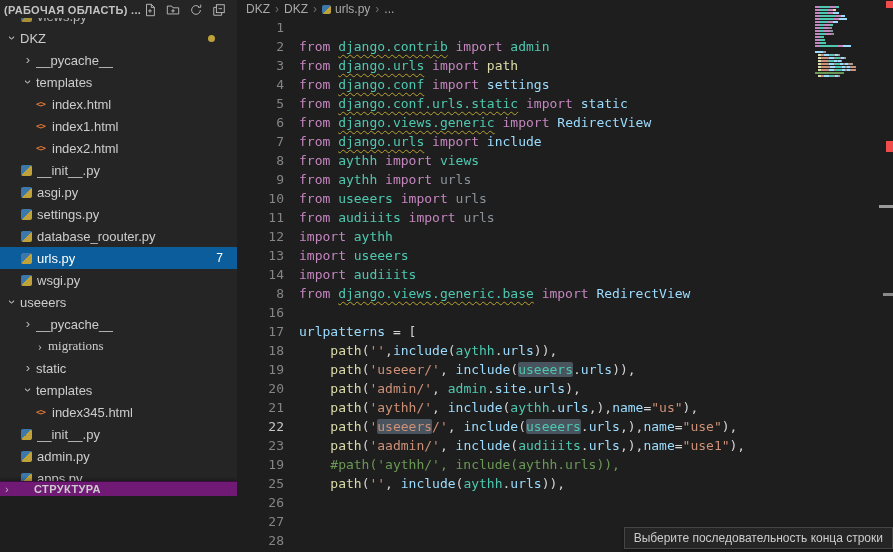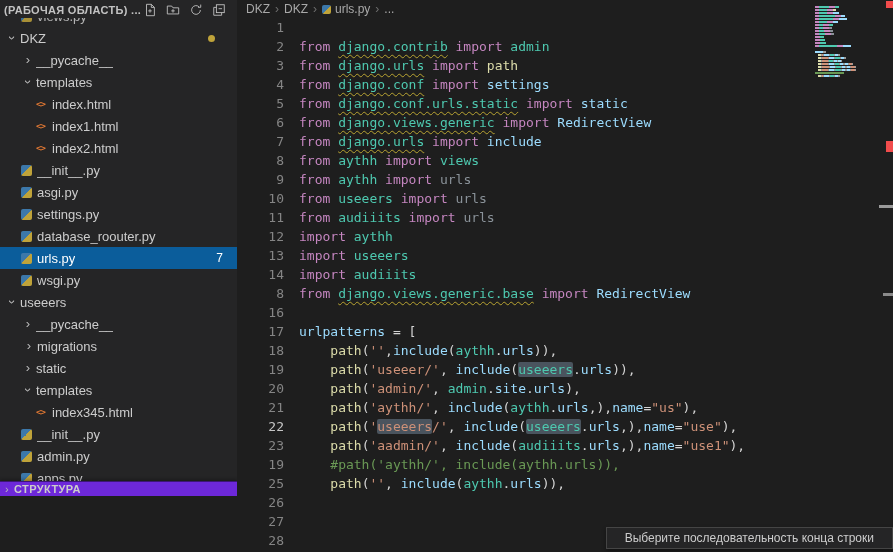--- a/index.html
+++ b/index.html
@@ -30,23 +30,23 @@
   .chev.open::before{transform:rotate(90deg);}
   .pyicon{width:11px;height:11px;flex:0 0 11px;margin:0 5px 0 1px;border-radius:2px;
     background:linear-gradient(135deg,#3c78aa 50%,#bfa33a 50%);}
   .htmlicon{width:16px;flex:0 0 16px;color:#e37933;font-family:"DejaVu Sans Mono",monospace;
     font-size:9px;font-weight:bold;letter-spacing:-1px;}
   .htmlicon::before{content:"<>";}
   .tlabel{overflow:hidden;text-overflow:ellipsis;}
   .badge{margin-left:auto;margin-right:14px;font-size:12px;color:#ffffff;}
   .dot{margin-left:auto;margin-right:22px;width:7px;height:7px;border-radius:50%;background:#bfa33a;flex:0 0 7px;}
   .outline-bar{
-    position:absolute;left:0;right:0;bottom:0;height:14px;background:#6d28d9;z-index:6;
+    position:absolute;left:0;right:0;bottom:0;height:14px;background:#701a75;z-index:6;
     border-top:1px solid rgba(0,0,0,.45);box-shadow:0 -2px 3px rgba(0,0,0,.25);
-    display:flex;align-items:center;font-size:11px;font-weight:bold;color:#cccccc;letter-spacing:.4px;
+    display:flex;align-items:center;font-size:11px;font-weight:bold;color:#cccccc;letter-spacing:.4px;gap:20px;
   }
   .outline-chev{width:14px;text-align:center;color:#b9b9b9;font-weight:normal;}
   .outline-chev::before{content:"\203A";}
   
   .editor{position:absolute;left:237px;top:0;width:656px;height:552px;background:#1e1e1e;overflow:hidden;}
   .breadcrumb{height:18px;display:flex;align-items:center;padding-left:9px;font-size:12px;color:#a9a9a9;}
   .bc-item{cursor:pointer;}
   .bc-sep{margin:0 5px;color:#6e6e6e;}
   .bc-sep::before{content:"\203A";}
   .bc-pyicon{width:9px;height:9px;border-radius:2px;margin-right:4px;
@@ -69,21 +69,21 @@
   .hl{background:#4a545e;border-radius:2px;}
   
   .minimap{position:absolute;top:3px;right:10px;width:68px;overflow:hidden;z-index:2;}
   .mline{height:2px;margin-bottom:1px;white-space:nowrap;font-size:0;}
   .mtok{display:inline-block;height:2px;vertical-align:top;}
   .ruler{position:absolute;top:0;right:0;width:8px;height:552px;z-index:3;}
   .rmark{position:absolute;right:0;width:7px;}
   
   .tooltip{
     position:absolute;right:0;bottom:3px;z-index:10;background:#252526;border:1px solid #454545;
-    color:#cccccc;font-size:12px;padding:3px 18px;white-space:nowrap;box-shadow:0 2px 4px rgba(0,0,0,.4);
+    color:#cccccc;font-size:12px;padding:3px 9px;white-space:nowrap;box-shadow:0 2px 4px rgba(0,0,0,.4);
   }
 </style>
 </head>
 <body>
 
 <div class="sidebar">
   <div class="sb-header">
     <span class="sb-title">(РАБОЧАЯ ОБЛАСТЬ) ...</span>
     <span class="sb-actions">
       <span class="abtn">
@@ -170,21 +170,21 @@
         <span class="tlabel">wsgi.py</span>
       </div>
       <div class="row" style="padding-left: 4px;">
         <span class="chev open"></span>
         <span class="tlabel">useeers</span>
       </div>
       <div class="row" style="padding-left: 20px;">
         <span class="chev"></span>
         <span class="tlabel">__pycache__</span>
       </div>
-      <div class="row" style="padding-left: 21px;">
+      <div class="row" style="padding-left: 32px; font-family: Liberation Serif, serif;">
         <span class="chev"></span>
         <span class="tlabel">migrations</span>
       </div>
       <div class="row" style="padding-left: 20px;">
         <span class="chev"></span>
         <span class="tlabel">static</span>
       </div>
       <div class="row" style="padding-left: 20px;">
         <span class="chev open"></span>
         <span class="tlabel">templates</span>

